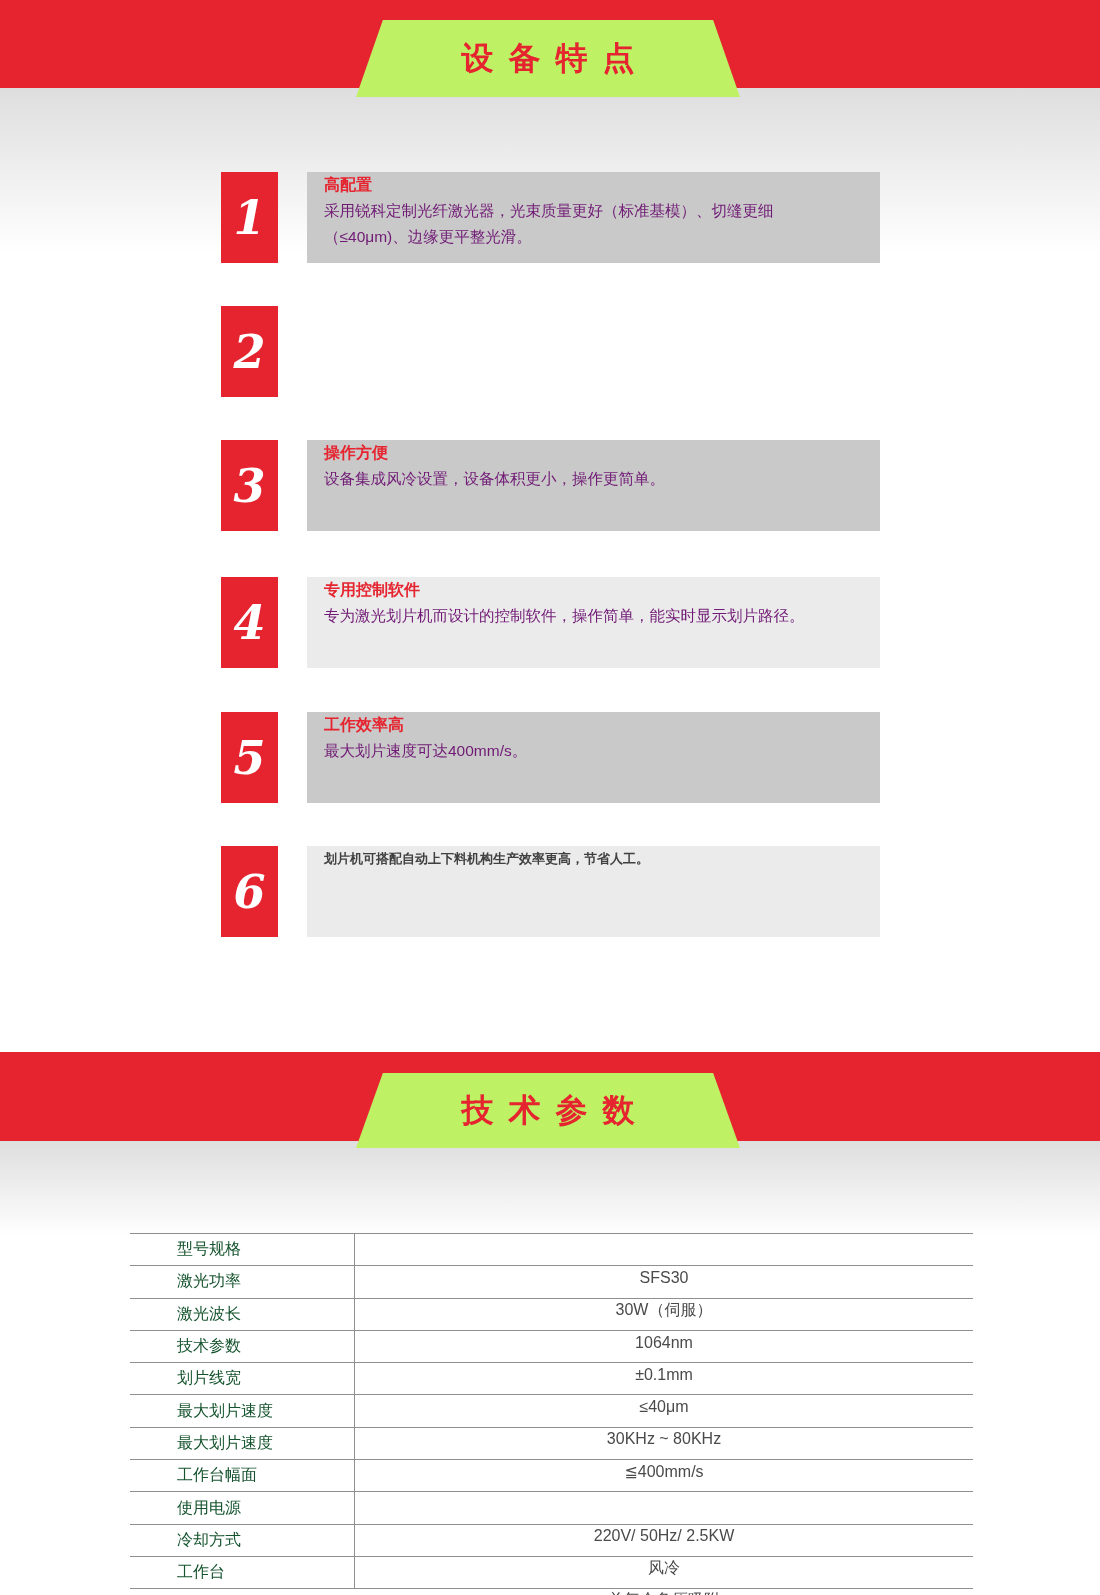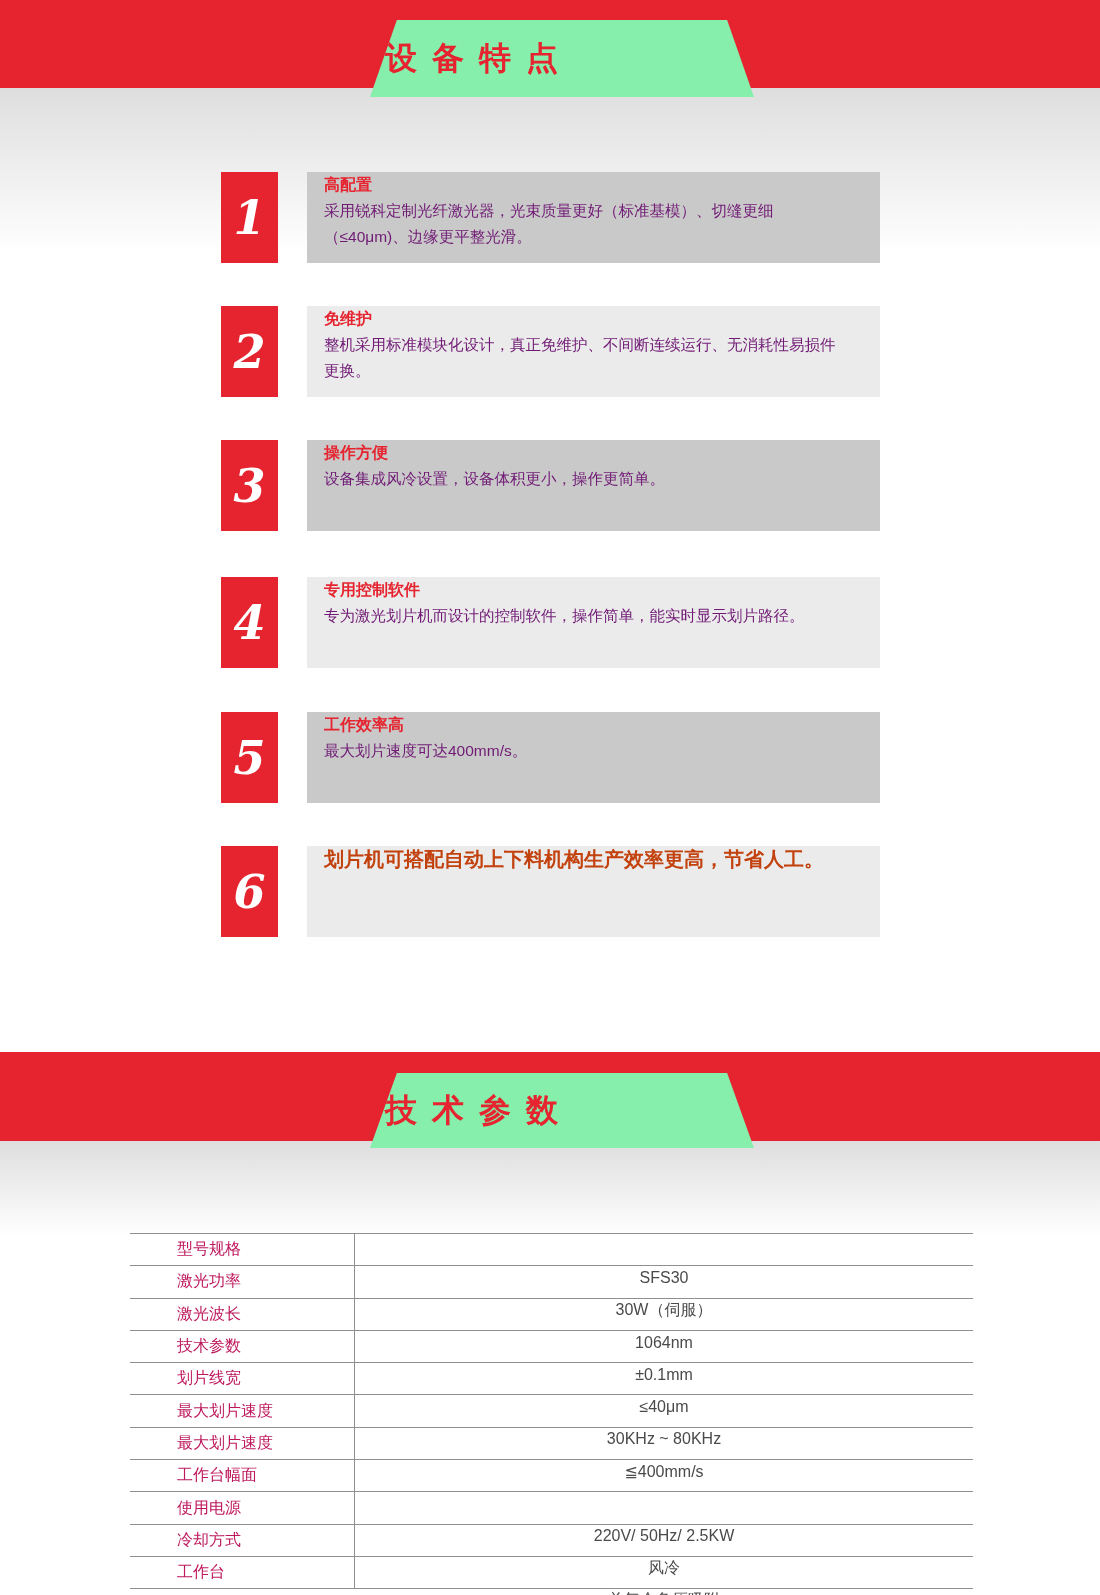--- a/index.html
+++ b/index.html
@@ -11,23 +11,23 @@
   
   .red-band { position:absolute; left:0; width:100%; background:#e5242f; z-index:2; }
   .band1 { top:0; height:88px; }
   .band2 { top:1052px; height:89px; }
   
   .fade { position:absolute; left:0; width:100%; z-index:1; }
   .fade1 { top:88px; height:165px; background:linear-gradient(#dedede, #ffffff); }
   .fade2 { top:1141px; height:95px; background:linear-gradient(#dedede, #ffffff); }
   
   .trap {
-    position:absolute; left:370px; width:384px; background:#86efac;
+    position:absolute; left:356px; width:384px; background:#bef264;
     clip-path:polygon(7% 0, 93% 0, 100% 100%, 0 100%);
-    display:flex; align-items:center; z-index:3;
+    display:flex; align-items:center; justify-content:center; z-index:3;
   }
   .trap1 { top:20px; height:77px; }
   .trap2 { top:1073px; height:75px; }
   .banner-title {
     color:#e5242f; font-size:32px; font-weight:bold;
     letter-spacing:15px; padding-left:15px; white-space:nowrap;
   }
   
   .feature { position:absolute; left:221px; width:659px; height:91px; z-index:2; }
   .num {
@@ -38,30 +38,30 @@
   }
   .fbox {
     position:absolute; left:86px; top:0; width:573px; height:100%;
     display:flex; flex-direction:column; 
     padding:0 34px 0 17px;
   }
   .fbox.dark  { background:#c9c9c9; }
   .fbox.light { background:#ebebeb; }
   .ftitle { color:#e5242f; font-weight:bold; font-size:16px; line-height:26px; }
   .fbody  { color:#701a75; font-size:15.5px; line-height:26px; }
-  .fbody.red { color:#c2410c; font-weight:bold; font-size:20px; }
+  .fbody.red { color:#404040; font-weight:bold; font-size:13px; }
   
   .spec-table {
     position:absolute; left:130px; top:1233px; width:843px;
     border-bottom:1px solid #8f8f8f; z-index:2;
   }
   .spec-row { display:flex; height:32.3px; border-top:1px solid #8f8f8f; }
   .spec-label {
     width:225px; display:flex; align-items:center; padding-left:47px;
-    border-right:1px solid #8f8f8f; color:#be185d; font-size:16px; white-space:nowrap;
+    border-right:1px solid #8f8f8f; color:#14532d; font-size:16px; white-space:nowrap;
   }
   .spec-value {
     flex:1; display:flex; align-items:center; justify-content:center;
     color:#4a4a4a; font-size:16px; white-space:nowrap;margin-top:44px;
   }
 </style>
 </head>
 <body>
 
 <div class="page">
@@ -75,24 +75,20 @@
   <div class="feature" style="top:172px">
     <div class="num">1</div>
     <div class="fbox dark">
       <div class="ftitle">高配置</div>
       <div class="fbody">采用锐科定制光纤激光器，光束质量更好（标准基模）、切缝更细（≤40μm)、边缘更平整光滑。</div>
     </div>
   </div>
 
   <div class="feature" style="top:306px">
     <div class="num">2</div>
-    <div class="fbox light">
-      <div class="ftitle">免维护</div>
-      <div class="fbody">整机采用标准模块化设计，真正免维护、不间断连续运行、无消耗性易损件更换。</div>
-    </div>
   </div>
 
   <div class="feature" style="top:440px">
     <div class="num">3</div>
     <div class="fbox dark">
       <div class="ftitle">操作方便</div>
       <div class="fbody">设备集成风冷设置，设备体积更小，操作更简单。</div>
     </div>
   </div>
 

